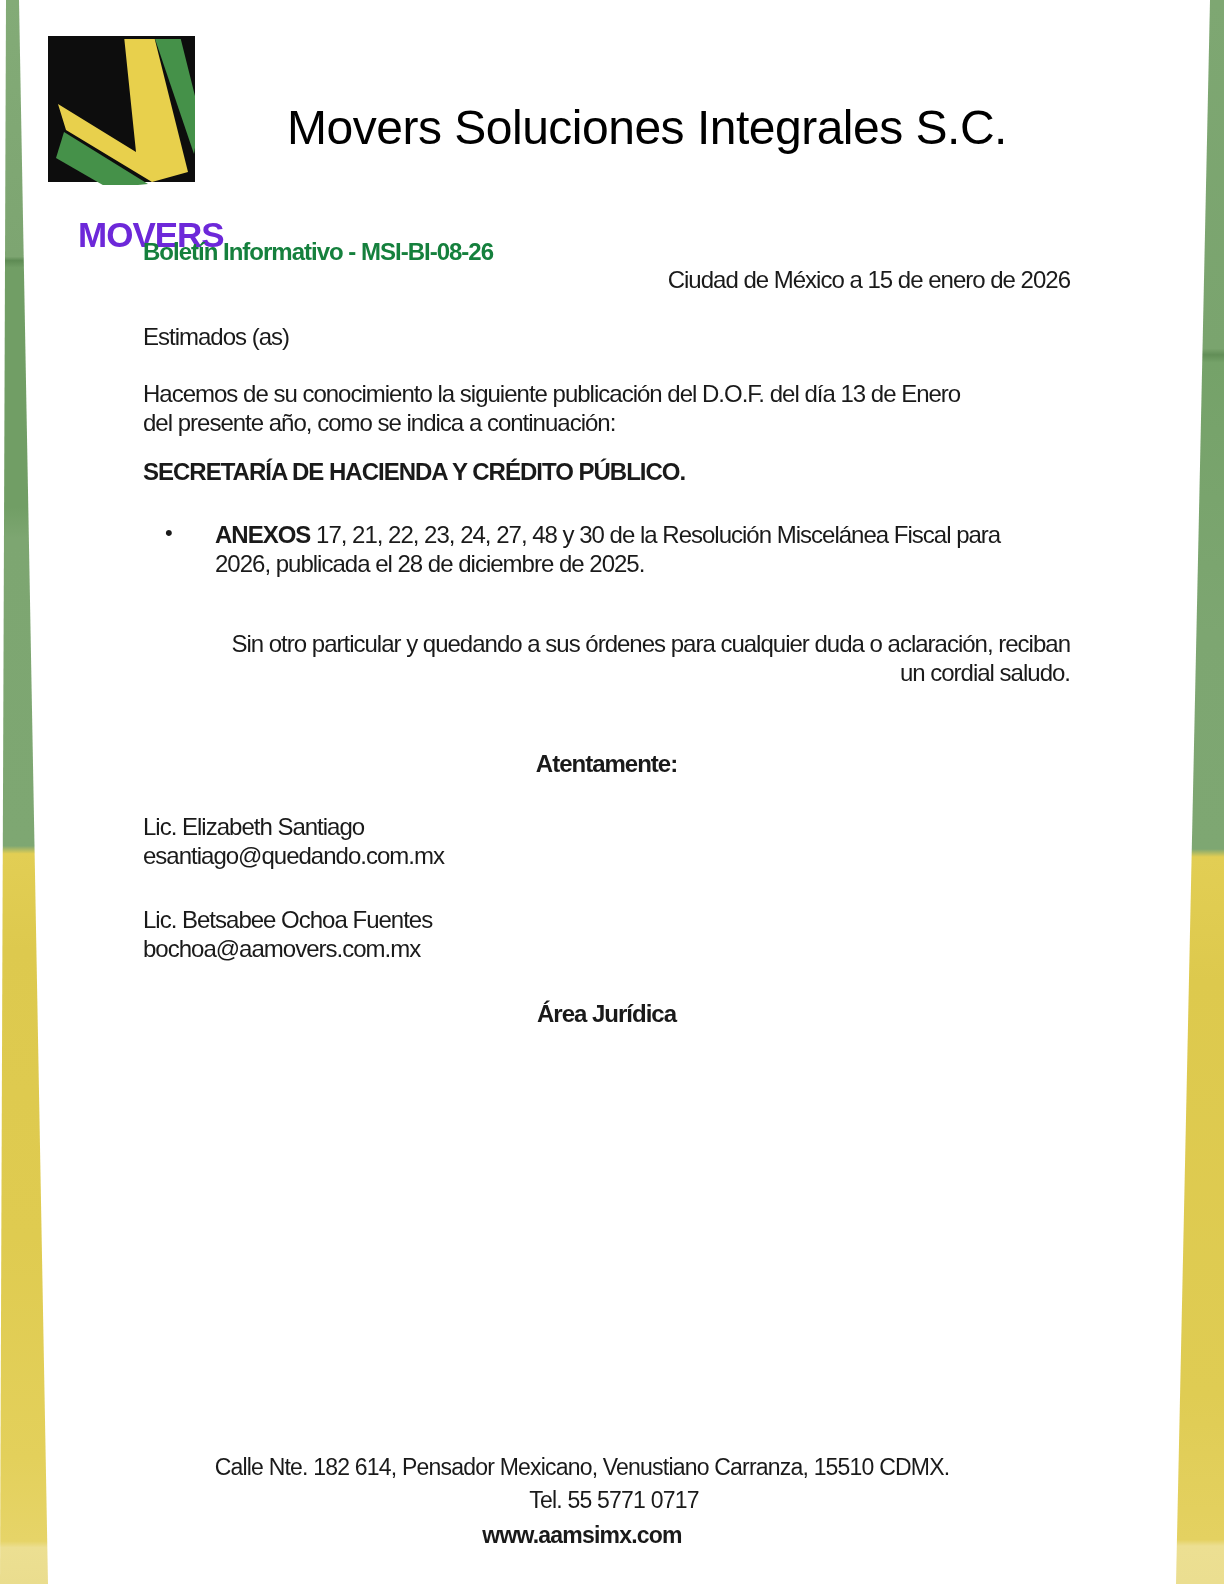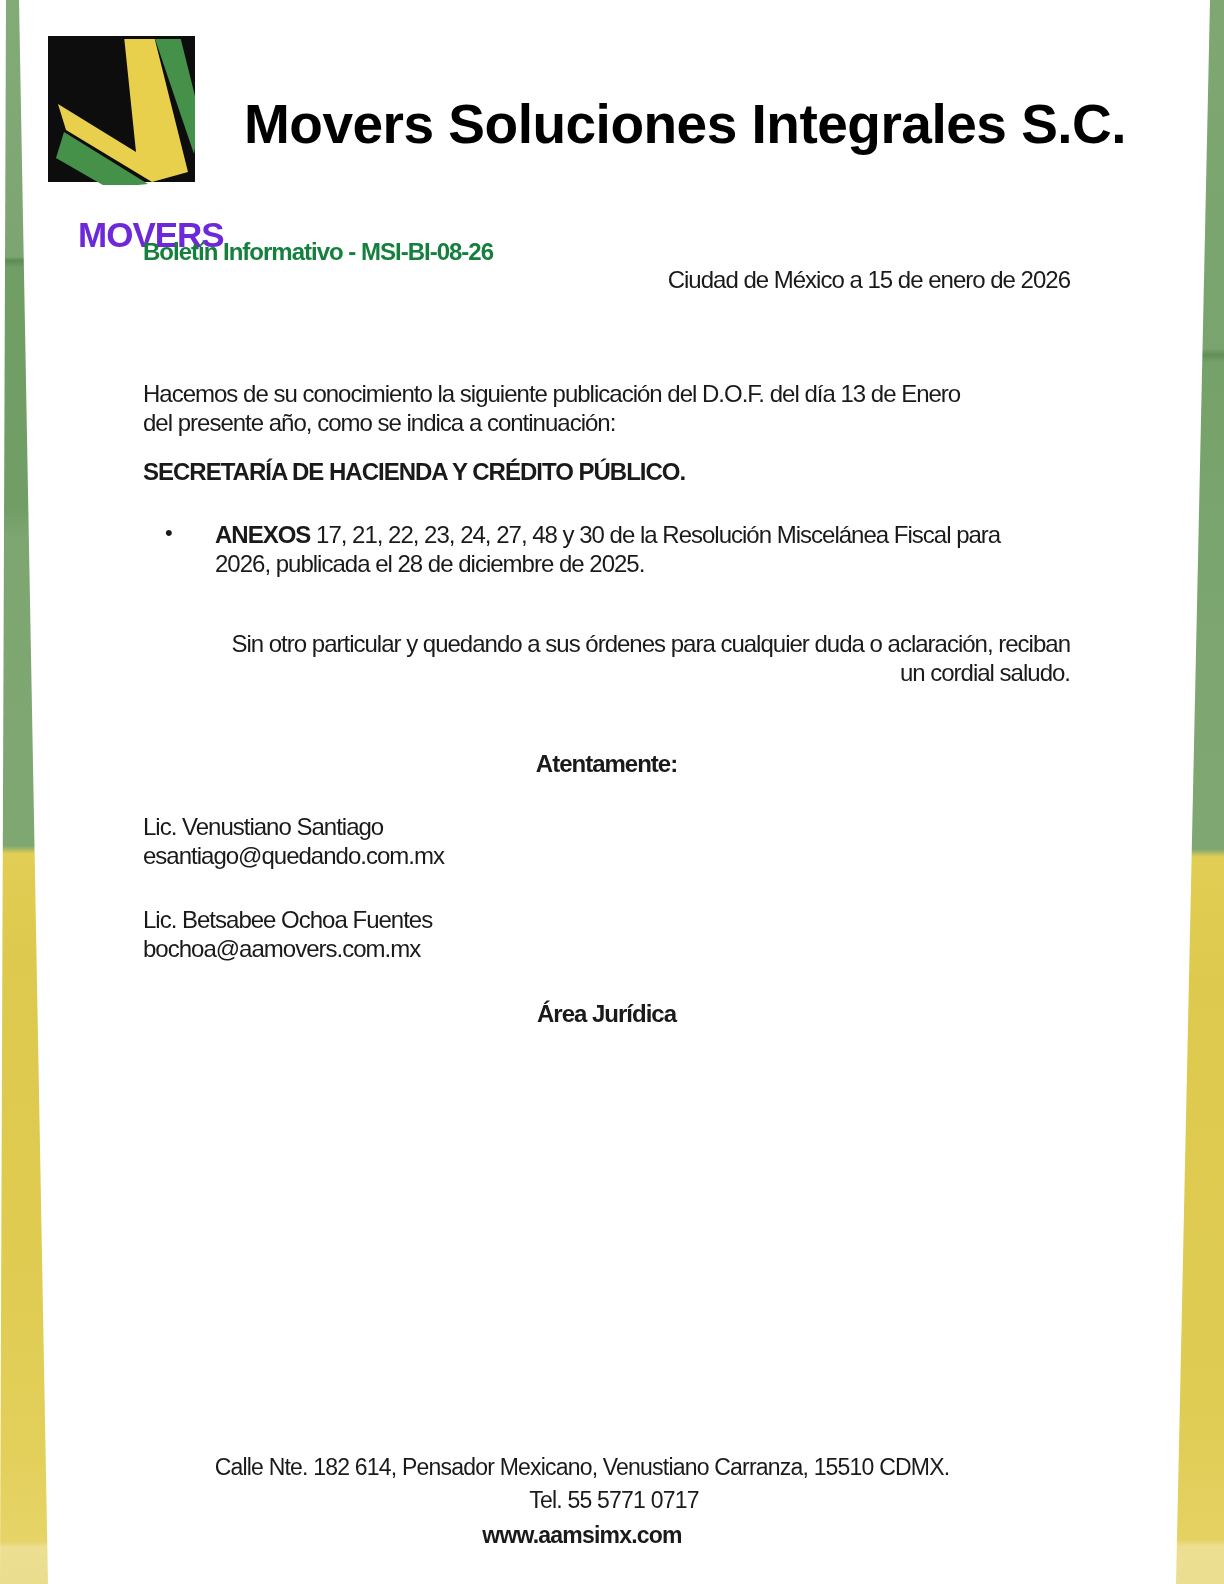--- a/index.html
+++ b/index.html
@@ -35,22 +35,22 @@
 
   
   .logo-emblem { position:absolute; left:40px; top:33px; }
   .logo-wordmark {
     position:absolute; left:38px; top:182px; width:168px;
     font-size:35px; font-weight:bold; letter-spacing:-1px; color:#6d28d9;
     text-align:left; white-space:nowrap;
   }
 
   .doc-title {
-    position:absolute; left:240px; top:88px; width:790px; margin:4px;
-    text-align:center; font-size:55px; font-weight:bold;
+    position:absolute; left:240px; top:88px; width:790px; margin:12px;
+    text-align:center; font-size:48px; font-weight:normal;
     letter-spacing:-0.5px; color:#000; white-space:nowrap;
   }
 
   
   .blk {
     position:absolute; left:143px; width:927px;
     font-size:24px; line-height:29px; letter-spacing:-1px;
     white-space:nowrap;
   }
   .green-head { top:237px; font-weight:bold; color:#15803d; }
@@ -100,20 +100,21 @@
     </svg>
     <div class="logo-wordmark">MOVERS</div>
   </div>
 
   <h1 class="doc-title">Movers Soluciones Integrales S.C.</h1>
 
   <div class="blk green-head">Boletín Informativo - MSI-BI-08-26</div>
 
   <div class="blk date-line">Ciudad de México a 15 de enero de 2026</div>
 
+  <div class="blk salutation">Estimados (as)</div>
 
   <div class="blk intro">
     <div>Hacemos de su conocimiento la siguiente publicación del D.O.F. del día 13 de Enero</div>
     <div>del presente año, como se indica a continuación:</div>
   </div>
 
   <div class="blk section-head">SECRETARÍA DE HACIENDA Y CRÉDITO PÚBLICO.</div>
 
   <div class="blk bullet-item">
     <span class="bullet-dot">•</span>
@@ -122,21 +123,21 @@
   </div>
 
   <div class="blk closing">
     <div>Sin otro particular y quedando a sus órdenes para cualquier duda o aclaración, reciban</div>
     <div>un cordial saludo.</div>
   </div>
 
   <div class="blk signoff">Atentamente:</div>
 
   <div class="blk sig-1">
-    <div>Lic. Venustiano Santiago</div>
+    <div>Lic. Elizabeth Santiago</div>
     <div>esantiago@quedando.com.mx</div>
   </div>
 
   <div class="blk sig-2">
     <div>Lic. Betsabee Ochoa Fuentes</div>
     <div>bochoa@aamovers.com.mx</div>
   </div>
 
   <div class="blk department">Área Jurídica</div>
 

